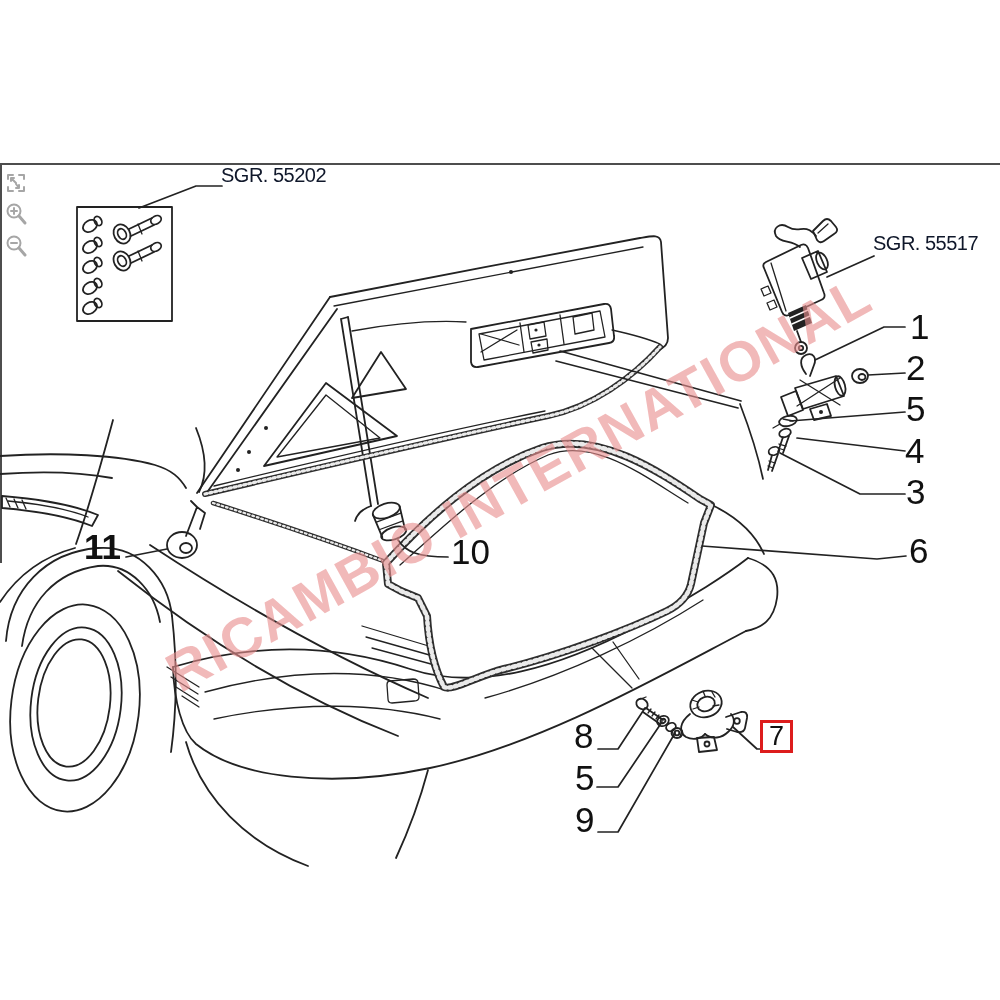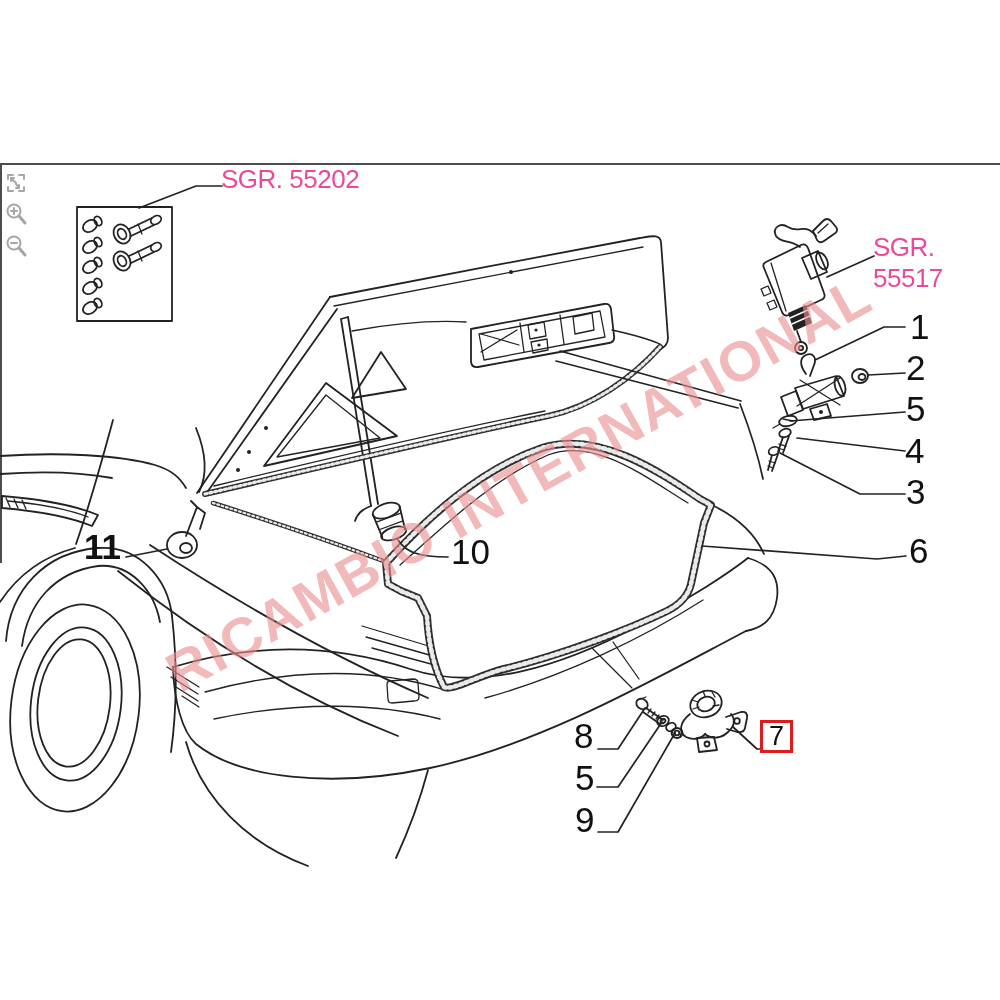--- a/index.html
+++ b/index.html
@@ -20,21 +20,21 @@
   #art .seal-band{stroke:#2e2e2e;stroke-width:8;}
   #art .seal-hatch{stroke:#fff;stroke-width:4.6;stroke-dasharray:2.2 3.4;opacity:.9;}
   #art .band-mid{stroke:#2e2e2e;stroke-width:6;}
   #art .band-mid-h{stroke:#fff;stroke-width:3.2;stroke-dasharray:2 3;opacity:.9;}
   #art .band-sm{stroke:#2e2e2e;stroke-width:4.5;}
   #art .band-sm-h{stroke:#fff;stroke-width:2.2;stroke-dasharray:1.8 2.8;opacity:.9;}
   #art .leader{stroke-width:1.7;}
   .watermark{position:absolute;left:155px;top:648px;z-index:4;font-size:56px;font-weight:bold;
      letter-spacing:2px;white-space:nowrap;color:#e98f8f;opacity:.62;
      transform:rotate(-29deg);transform-origin:0 0;pointer-events:none;}
-  .group-label{position:absolute;z-index:5;font-size:26px;letter-spacing:-0.5px;color:#ec4899;}
+  .group-label{position:absolute;z-index:5;font-size:20px;letter-spacing:-0.5px;color:#0f172a;}
   .callout{position:absolute;z-index:5;font-size:35px;color:#111;line-height:1;}
   .callout.highlight{width:27px;height:27px;border:3px solid #dd1d1d;font-size:27px;
      display:flex;align-items:center;justify-content:center;line-height:27px;}
 </style>
 </head>
 <body>
 
 <div id="stage">
 
   <div class="divider-top"></div>

